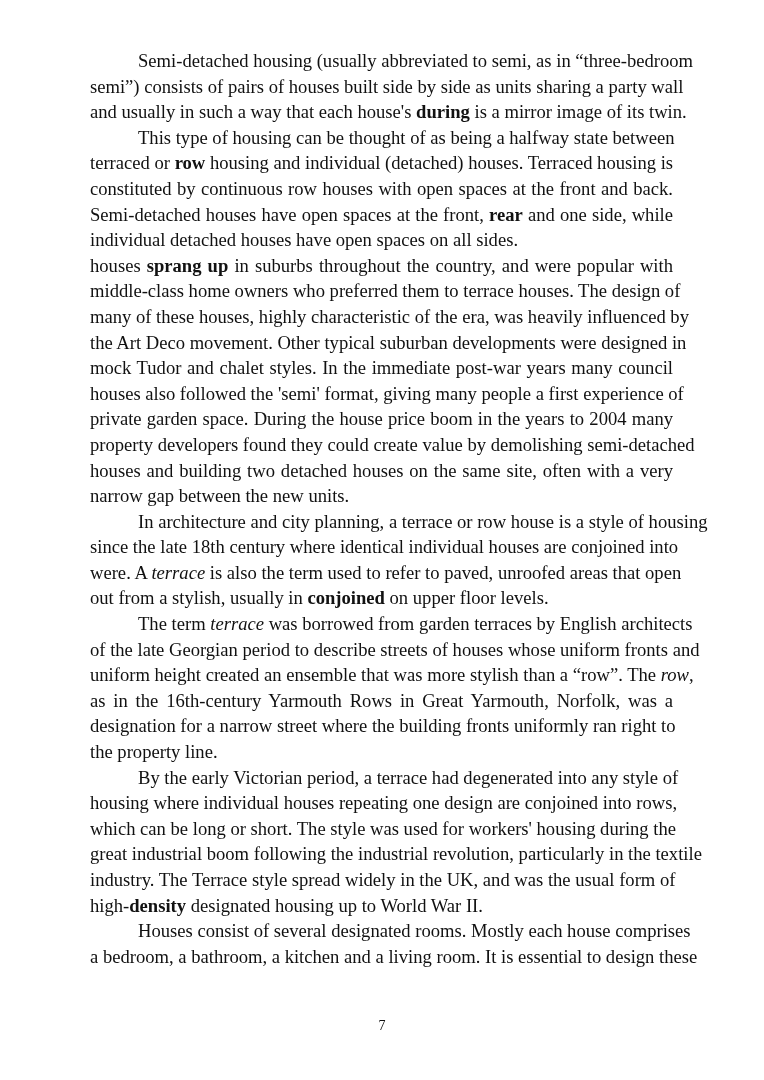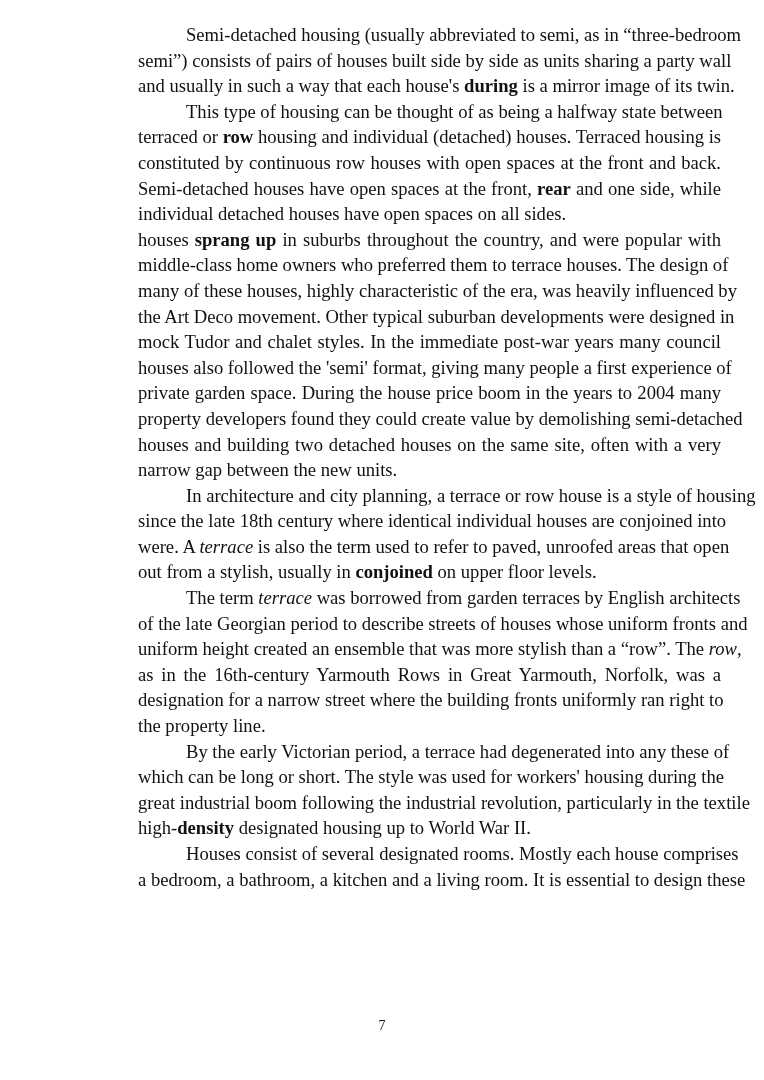--- a/index.html
+++ b/index.html
@@ -11,23 +11,22 @@
       width: 764px;
       height: 1080px;
       position: relative;
       overflow: hidden;
       font-family: "Liberation Serif", "DejaVu Serif", serif;
       color: #111111;
     }
     .page {
       position: absolute;
       left: 90px;
-      top: 22px;
+      top: 48px;
       width: 583px;
-      margin-left: 48px;
     }
     .line {
       font-size: 18.6px;
       line-height: 25.6px;
       height: 25.6px;
       white-space: nowrap;
       text-align: justify;
       text-align-last: justify;
       overflow: visible;
     }
@@ -87,23 +86,25 @@
       </div>
       <div>
         <div class="line indent"><span>The term </span><i>terrace</i><span> was borrowed from garden terraces by English architects</span></div>
         <div class="line"><span>of the late Georgian period to describe streets of houses whose uniform fronts and</span></div>
         <div class="line"><span>uniform height created an ensemble that was more stylish than a “row”. The </span><i>row</i><span>,</span></div>
         <div class="line"><span>as in the 16th-century Yarmouth Rows in Great Yarmouth, Norfolk, was a</span></div>
         <div class="line"><span>designation for a narrow street where the building fronts uniformly ran right to</span></div>
         <div class="line last"><span>the property line.</span></div>
       </div>
       <div>
-        <div class="line indent"><span>By the early Victorian period, a terrace had degenerated into any these of</span></div>
+        <div class="line indent"><span>By the early Victorian period, a terrace had degenerated into any style of</span></div>
+        <div class="line"><span>housing where individual houses repeating one design are conjoined into rows,</span></div>
         <div class="line"><span>which can be long or short. The style was used for workers' housing during the</span></div>
         <div class="line"><span>great industrial boom following the industrial revolution, particularly in the textile</span></div>
+        <div class="line"><span>industry. The Terrace style spread widely in the UK, and was the usual form of</span></div>
         <div class="line last"><span>high-</span><b>density</b><span> designated housing up to World War II.</span></div>
       </div>
       <div>
         <div class="line indent"><span>Houses consist of several designated rooms. Mostly each house comprises</span></div>
         <div class="line"><span>a bedroom, a bathroom, a kitchen and a living room. It is essential to design these</span></div>
       </div>
     </div>
 </div>
 <div class="page-number">7</div>
 

